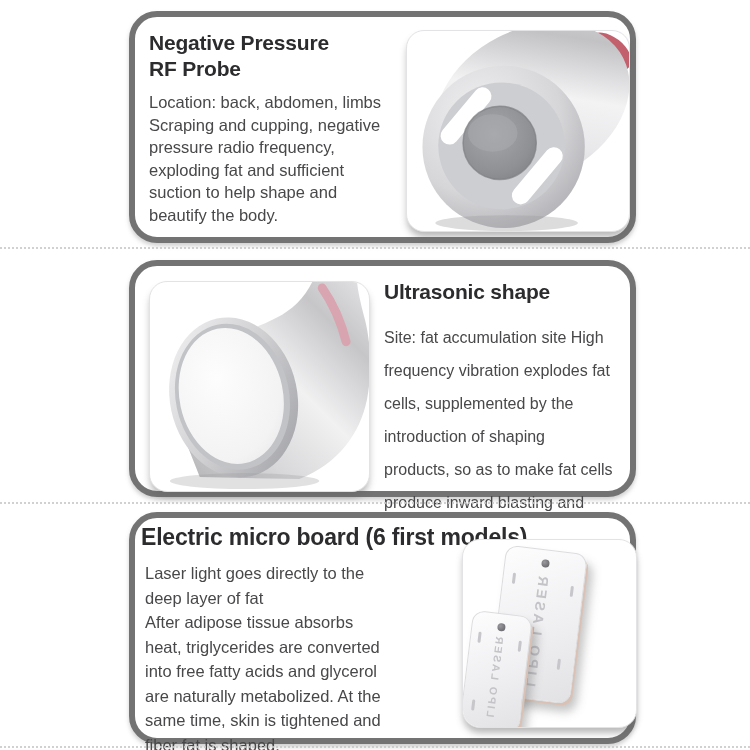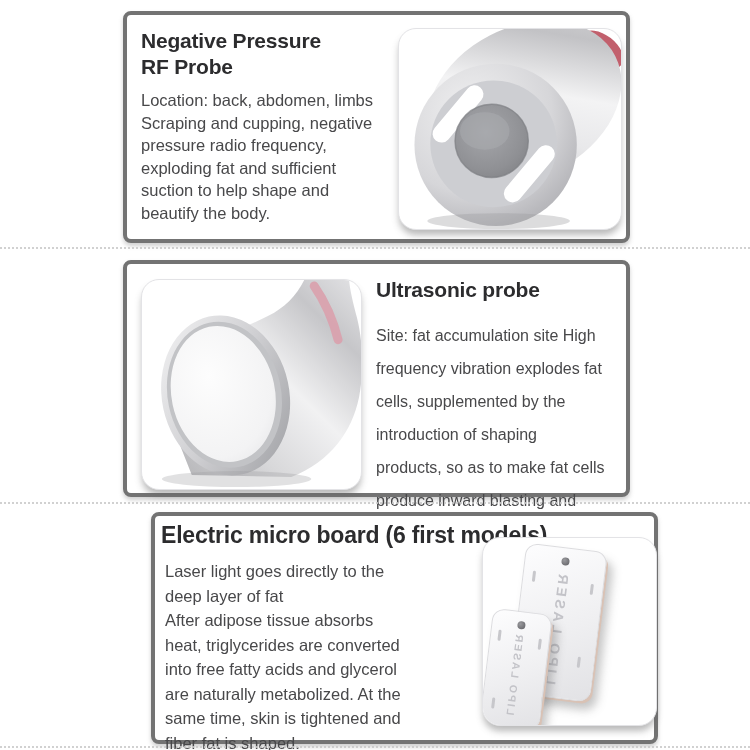--- a/index.html
+++ b/index.html
@@ -1,23 +1,23 @@
 <!DOCTYPE html>
 <html><head>
 <meta charset="utf-8">
 <style>
   html,body{margin:0;padding:0;background:#ffffff;}
   #stage{position:relative;width:750px;height:750px;background:#ffffff;overflow:hidden;
          font-family:"Liberation Sans", sans-serif;}
-  .card{position:absolute;left:123px;width:507px;background:#ffffff;
-        border:4px solid #737373;border-radius:8px;
+  .card{position:absolute;left:129px;width:507px;background:#ffffff;
+        border:6px solid #737373;border-radius:28px;
         box-shadow:0 3px 4px rgba(120,120,120,0.35);box-sizing:border-box;}
   #card1{top:11px;height:232px;}
   #card2{top:260px;height:237px;}
-  #card3{top:512px;height:232px;margin-left:28px;}
+  #card3{top:512px;height:232px;}
   .card-title{position:absolute;font-weight:bold;color:#2c2c2e;white-space:pre-line;
               line-height:1.22;letter-spacing:-0.2px;}
   #card1 .card-title{left:14px;top:13px;font-size:21px;}
   #card2 .card-title{left:249px;top:13px;font-size:21px;}
   #card3 .card-title{left:6px;top:5px;font-size:23px;}
   .card-body{position:absolute;color:#48484a;white-space:pre-line;}
   #card1 .card-body{left:14px;top:74px;font-size:16.5px;line-height:22.5px;width:272px;}
   #card2 .card-body{left:249px;top:55px;font-size:16px;line-height:33px;width:258px;}
   #card3 .card-body{left:10px;top:43px;font-size:16.5px;line-height:24.5px;width:318px;}
   .img-box{position:absolute;background:#ffffff;border:1px solid #e3e3e6;border-radius:18px;
@@ -128,21 +128,21 @@
           <path d="M 173 6 C 184 22 192 40 197 60" stroke="#d9a2ae" stroke-width="9" fill="none" stroke-linecap="round" opacity="0.95"></path>
         </g>
         <g transform="rotate(-12 84 116)">
           <ellipse cx="84" cy="116" rx="64" ry="81" fill="url(#p2rim)"></ellipse>
           <ellipse cx="83" cy="115" rx="57" ry="74" fill="#c2c3c6"></ellipse>
           <ellipse cx="82" cy="114" rx="52" ry="69" fill="url(#p2face)"></ellipse>
         </g>
         <ellipse cx="95" cy="200" rx="75" ry="8" fill="#9a9a9e" opacity="0.3"></ellipse>
       </svg>
     </div>
-    <div class="card-title">Ultrasonic probe</div>
+    <div class="card-title">Ultrasonic shape</div>
     <div class="card-body">Site: fat accumulation site High
 frequency vibration explodes fat
 cells, supplemented by the
 introduction of shaping
 products, so as to make fat cells
 produce inward blasting and
 shape the body.</div>
   </div>
 
   <div class="sep" id="sep2"></div>

